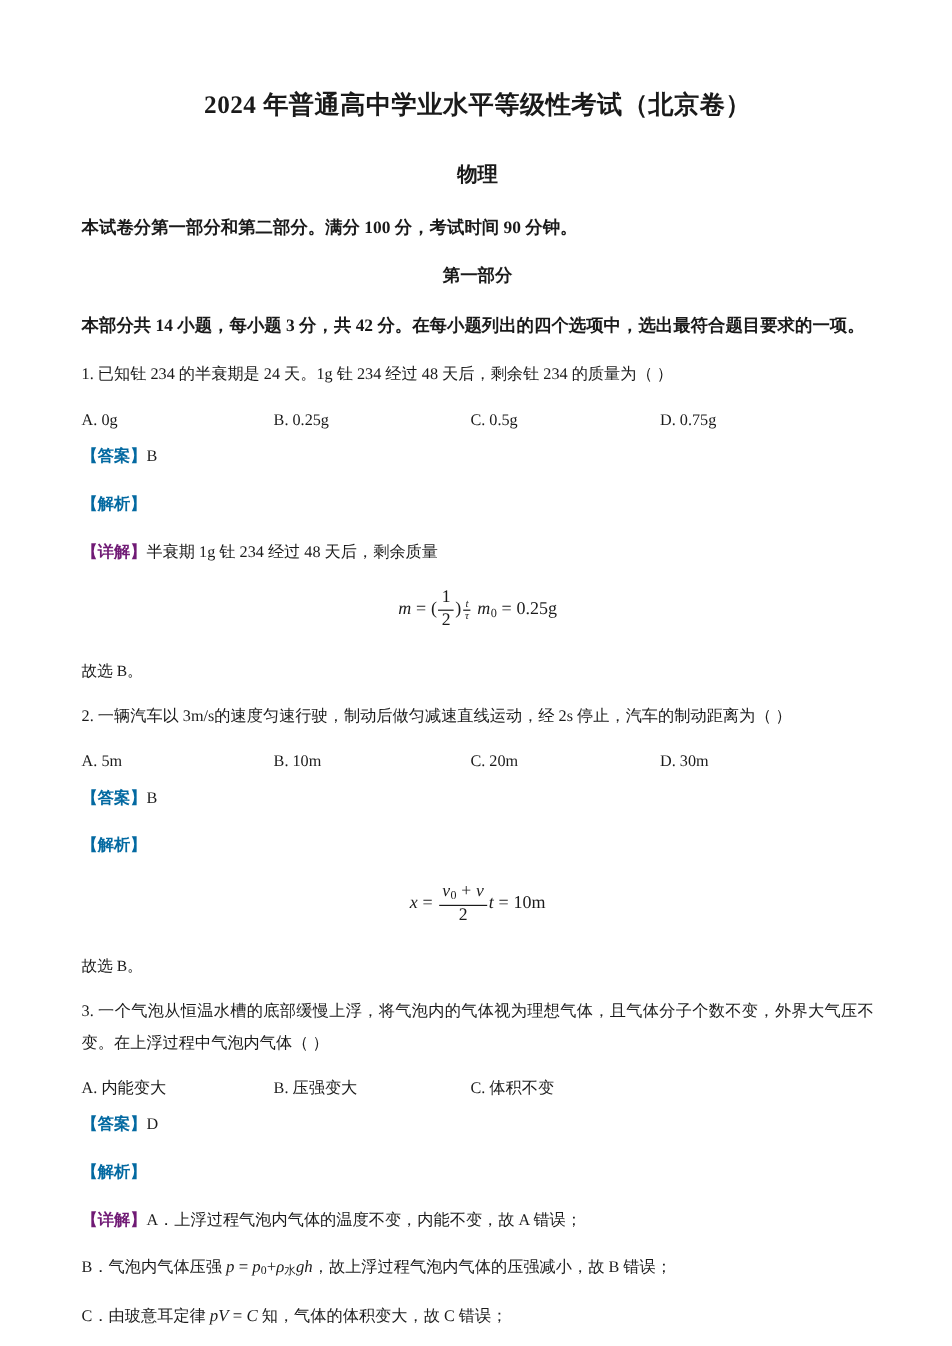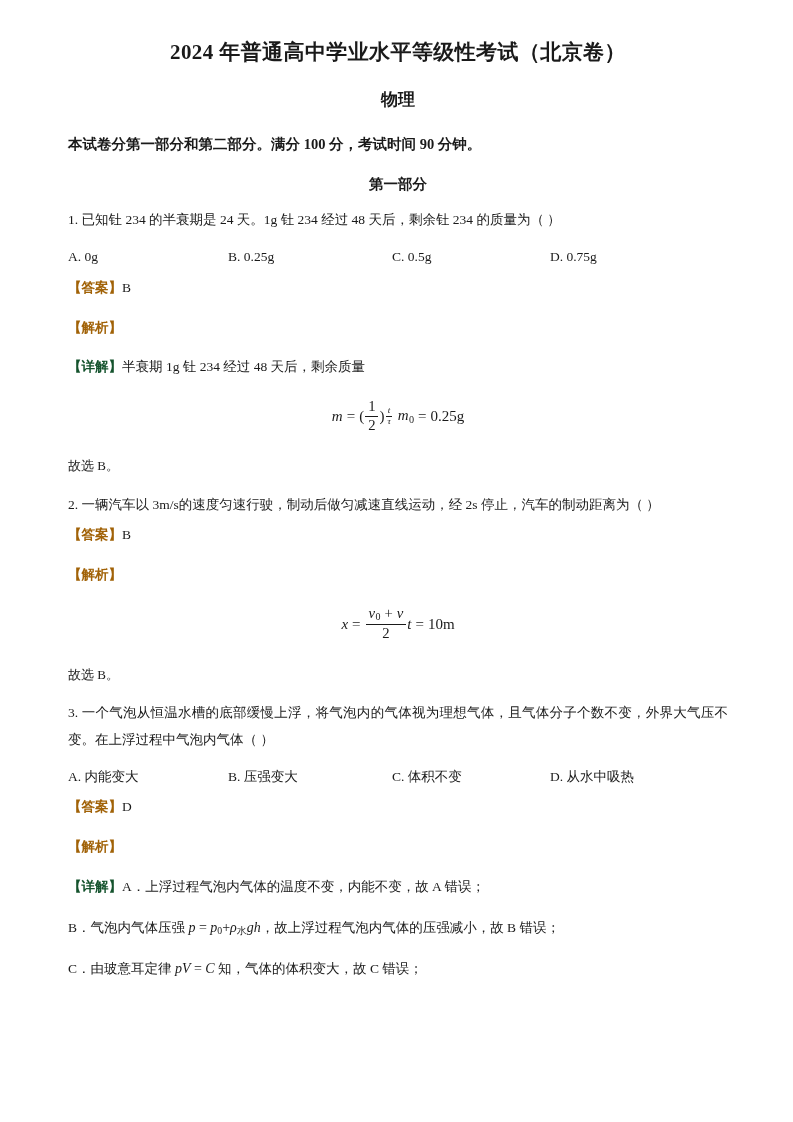--- a/index.html
+++ b/index.html
@@ -29,22 +29,22 @@
     top: 0;
     width: 660px;
   }
 
   
   .doc-title {
     text-align: center;
     font-size: 21px;
     font-weight: bold;
     letter-spacing: 0.4px;
-    margin: 1px;
-    padding-top: 38px;
+    margin: 12px;
+    padding-top: 62px;
     line-height: 1.3;
   }
   .doc-subject {
     text-align: center;
     font-size: 17px;
     font-weight: bold;
     margin: 0;
     padding-top: 22px;
     line-height: 1.3;
   }
@@ -99,25 +99,25 @@
   .q-options .opt:nth-child(2) { width: 164px; }
   .q-options .opt:nth-child(3) { width: 158px; }
   .q-options .opt:nth-child(4) { width: 178px; }
 
   .meta-line {
     font-size: 13.5px;
     line-height: 1.95;
     margin-top: 4px;
   }
   .tag-blue {
-    color: #a16207;
+    color: #0369a1;
     font-weight: bold;
   }
   .tag-black {
-    color: #14532d;
+    color: #701a75;
     font-weight: bold;
   }
   .ans-letter {
     color: #1a1a1a;
   }
   .detail-line {
     font-size: 13.5px;
     line-height: 1.95;
     margin-top: 4px;
     text-align: justify;
@@ -188,20 +188,21 @@
 </head>
 <body>
 
 <div class="page">
   <div class="body-col">
 
     <h1 class="doc-title">2024 年普通高中学业水平等级性考试（北京卷）</h1>
     <h2 class="doc-subject">物理</h2>
     <p class="doc-note">本试卷分第一部分和第二部分。满分 100 分，考试时间 90 分钟。</p>
     <h3 class="part-title">第一部分</h3>
+    <p class="part-instruction">本部分共 14 小题，每小题 3 分，共 42 分。在每小题列出的四个选项中，选出最符合题目要求的一项。</p>
 
     <div class="question">
       <p class="q-stem">
         <span>1.</span>
         <span>已知钍 234 的半衰期是 24 天。1g 钍 234 经过 48 天后，剩余钍 234 的质量为（    ）</span>
       </p>
       <div class="q-options">
         <span class="opt">A. 0g</span>
         <span class="opt">B. 0.25g</span>
         <span class="opt">C. 0.5g</span>
@@ -238,20 +239,26 @@
       </div>
 
       <p class="concl-line">故选 B。</p>
     </div>
 
     <div class="question">
       <p class="q-stem">
         <span>2.</span>
         <span>一辆汽车以 3m/s的速度匀速行驶，制动后做匀减速直线运动，经 2s 停止，汽车的制动距离为（    ）</span>
       </p>
+      <div class="q-options">
+        <span class="opt">A. 5m</span>
+        <span class="opt">B. 10m</span>
+        <span class="opt">C. 20m</span>
+        <span class="opt">D. 30m</span>
+      </div>
       <p class="meta-line">
         <span class="tag-blue">【答案】</span><span class="ans-letter">B</span>
       </p>
       <p class="meta-line">
         <span class="tag-blue">【解析】</span>
       </p>
 
       <div class="math-block">
         <span class="mathrow">
           <span class="mi">x</span>
@@ -271,21 +278,20 @@
 
     <div class="question">
       <p class="q-stem">
         <span>3.</span>
         <span>一个气泡从恒温水槽的底部缓慢上浮，将气泡内的气体视为理想气体，且气体分子个数不变，外界大气压不变。在上浮过程中气泡内气体（    ）</span>
       </p>
       <div class="q-options">
         <span class="opt">A. 内能变大</span>
         <span class="opt">B. 压强变大</span>
         <span class="opt">C. 体积不变</span>
-        <span class="opt">D. 从水中吸热</span>
       </div>
       <p class="meta-line">
         <span class="tag-blue">【答案】</span><span class="ans-letter">D</span>
       </p>
       <p class="meta-line">
         <span class="tag-blue">【解析】</span>
       </p>
 
       <p class="detail-line">
         <span class="tag-black">【详解】</span><span>A．上浮过程气泡内气体的温度不变，内能不变，故 A 错误；</span>

